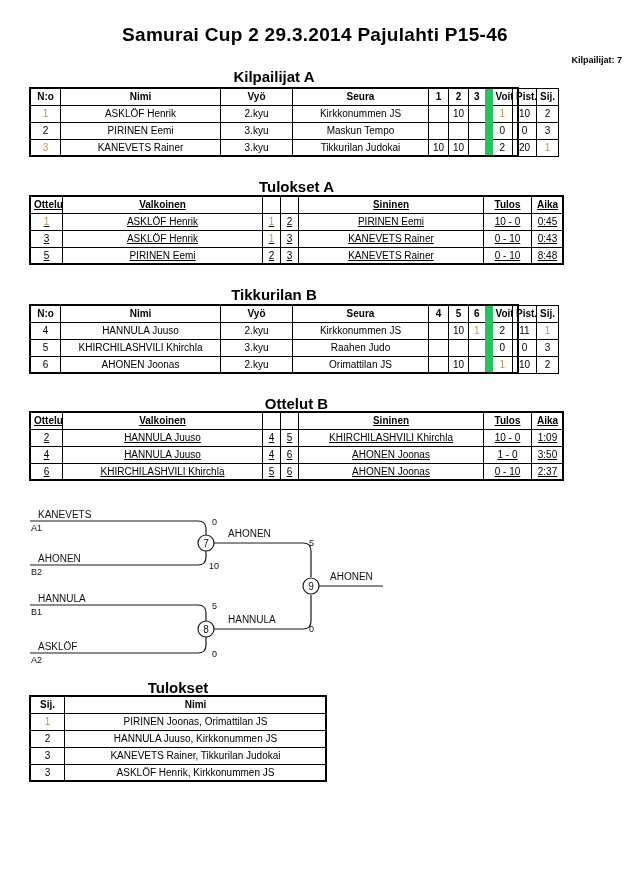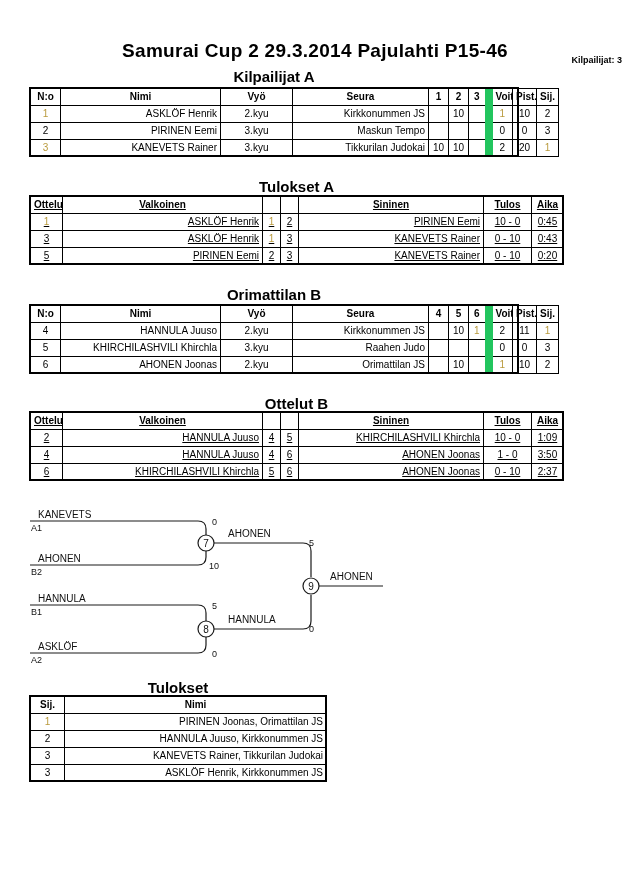--- a/index.html
+++ b/index.html
@@ -19,21 +19,20 @@
   
   .page-title {
     position: absolute;
     top: 24px;
     left: 0;
     width: 630px;
     text-align: center;
     font-size: 19px;
     font-weight: bold;
     letter-spacing: 0.3px;
-    margin-top: 16px;
   }
   .competitor-count {
     position: absolute;
     top: 55px;
     right: 8px;
     font-size: 9px;
     font-weight: bold;
   }
 
   
@@ -59,21 +58,21 @@
     line-height: 16px;
     font-weight: normal;
     overflow: hidden;
     white-space: nowrap;
   }
   .tbl thead th {
     font-weight: bold;
     text-align: center;
   }
   .c { text-align: center; }
-  .l { text-align: right; }
+  .l { text-align: center; }
   .faint { color: #b99a3c; }
 
   
   .frame {
     position: absolute;
     border: 2px solid #000;
     box-sizing: border-box;
   }
 
   
@@ -142,21 +141,21 @@
   .bk-circle {
     stroke: #1a1a1a;
     stroke-width: 1.2;
     fill: #fff;
   }
 </style>
 </head>
 <body>
 
 <div class="page-title">Samurai Cup 2  29.3.2014  Pajulahti   P15-46</div>
-<div class="competitor-count">Kilpailijat: 3</div>
+<div class="competitor-count">Kilpailijat: 7</div>
 
 <div class="section-caption" style="left:30px; top:68px; width:488px;">Kilpailijat A</div>
 
 <table class="tbl t-kilp" style="left:30px; top:88px;">
   <colgroup>
     <col class="c-no">
       <col class="c-nimi">
       <col class="c-vyo">
       <col class="c-seura">
     <col class="c-m">
@@ -263,27 +262,27 @@
       <td class="c">0 - 10</td>
       <td class="c">0:43</td>
     </tr>
     <tr>
       <td class="c">5</td>
       <td class="l">PIRINEN Eemi</td>
       <td class="c">2</td>
       <td class="c">3</td>
       <td class="l">KANEVETS Rainer</td>
       <td class="c">0 - 10</td>
-      <td class="c">0:20</td>
+      <td class="c">8:48</td>
     </tr>
   </tbody>
 </table>
 <div class="frame" style="left:29px; top:195px; width:535px; height:70px;"></div>
 
-<div class="section-caption" style="left:30px; top:286px; width:488px;">Orimattilan B</div>
+<div class="section-caption" style="left:30px; top:286px; width:488px;">Tikkurilan B</div>
 
 <table class="tbl t-kilp" style="left:30px; top:305px;">
   <colgroup>
     <col class="c-no">
       <col class="c-nimi">
       <col class="c-vyo">
       <col class="c-seura">
     <col class="c-m">
       <col class="c-m">
       <col class="c-m">

